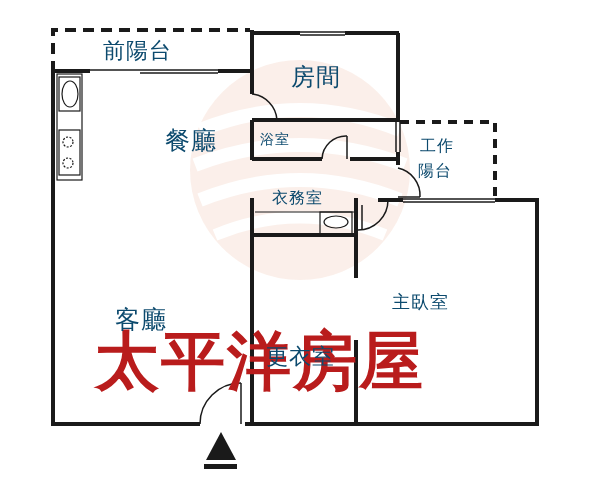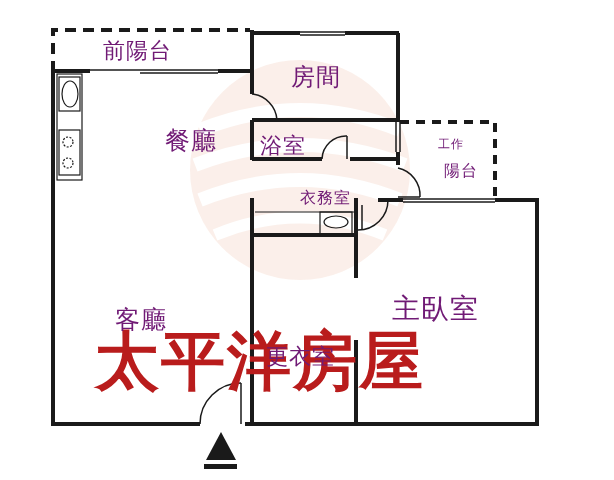--- a/index.html
+++ b/index.html
@@ -1,19 +1,19 @@
 <!DOCTYPE html>
 <html><head>
 <meta charset="utf-8">
 <style>
   html, body { margin: 0; padding: 0; background: #ffffff; }
   body { width: 614px; height: 480px; position: relative; overflow: hidden;
          font-family: "DejaVu Sans", "Liberation Sans", sans-serif; }
   #plan { position: absolute; left: 0; top: 0; width: 614px; height: 480px; }
-  .lbl { position: absolute; color: #701a75; white-space: nowrap; letter-spacing: 1px; }
+  .lbl { position: absolute; color: #0c4a6e; white-space: nowrap; letter-spacing: 1px; }
   .watermark { position: absolute; left: 95px; top: 318px; font-size: 64px; font-weight: bold;
                color: #b91c1c; letter-spacing: 2px; font-family: "DejaVu Serif", "Liberation Serif", serif; }
 </style>
 </head>
 <body>
 
 <svg id="plan" viewBox="0 0 614 480" xmlns="http://www.w3.org/2000/svg">
 
   <g opacity="0.55">
     <circle cx="300" cy="170" r="110" fill="#f8e3d9"></circle>
@@ -91,19 +91,19 @@
     <polygon points="221,432 206,460 236,460"></polygon>
     <rect x="204" y="464" width="33" height="5"></rect>
   </g>
 </svg>
 
 <div class="watermark">太平洋房屋</div>
 
 <div class="lbl" style="left:103px;top:36px;font-size:22px;">前陽台</div>
 <div class="lbl" style="left:291px;top:61px;font-size:24px;">房間</div>
 <div class="lbl" style="left:125px;top:124px;font-size:25px;margin-left:40px;">餐廳</div>
-<div class="lbl" style="left:260px;top:131px;font-size:22px;">浴室</div>
-<div class="lbl" style="left:438px;top:136px;font-size:12px;">工作</div>
-<div class="lbl" style="left:444px;top:161px;font-size:16px;">陽台</div>
-<div class="lbl" style="left:272px;top:188px;font-size:16px;margin-left:28px;">衣務室</div>
+<div class="lbl" style="left:260px;top:131px;font-size:14px;">浴室</div>
+<div class="lbl" style="left:420px;top:136px;font-size:16px;">工作</div>
+<div class="lbl" style="left:418px;top:161px;font-size:16px;">陽台</div>
+<div class="lbl" style="left:272px;top:188px;font-size:16px;">衣務室</div>
 <div class="lbl" style="left:115px;top:303px;font-size:25px;">客廳</div>
-<div class="lbl" style="left:392px;top:290px;font-size:28px;">主臥室</div>
+<div class="lbl" style="left:392px;top:290px;font-size:18px;">主臥室</div>
 <div class="lbl" style="left:266px;top:342px;font-size:22px;font-family:Liberation Mono, monospace;">更衣室</div>
 
 </body></html>

